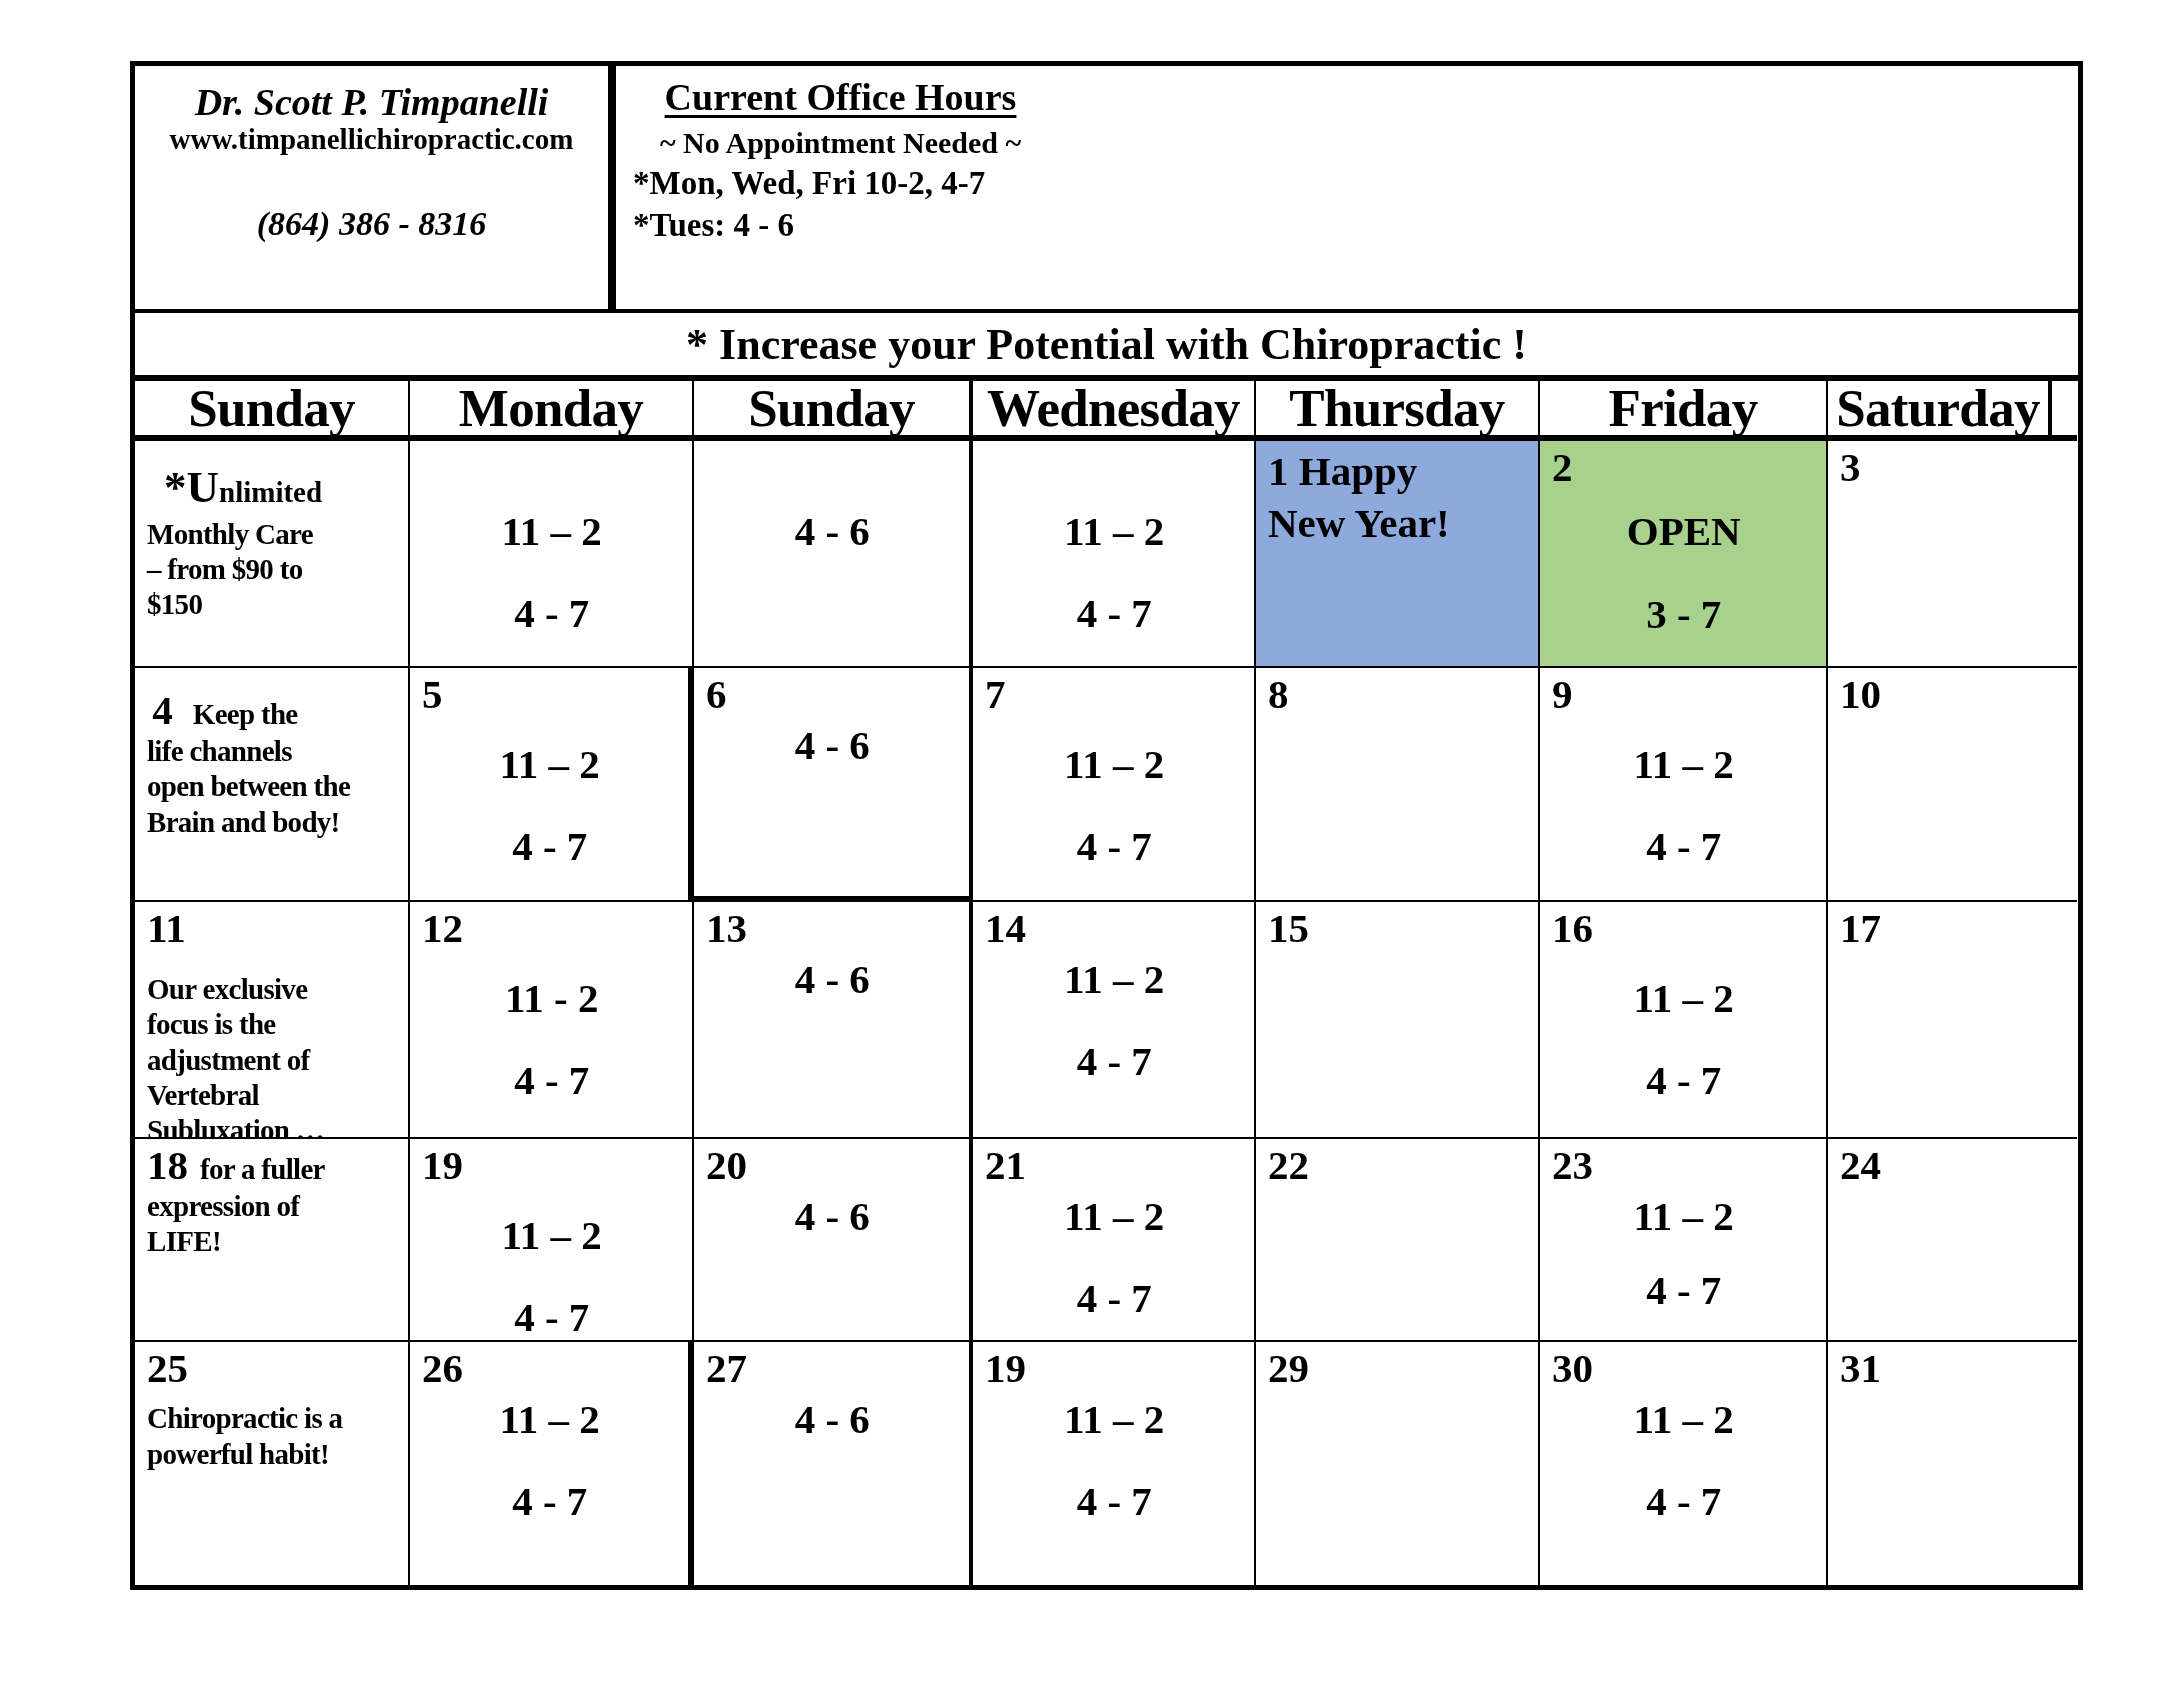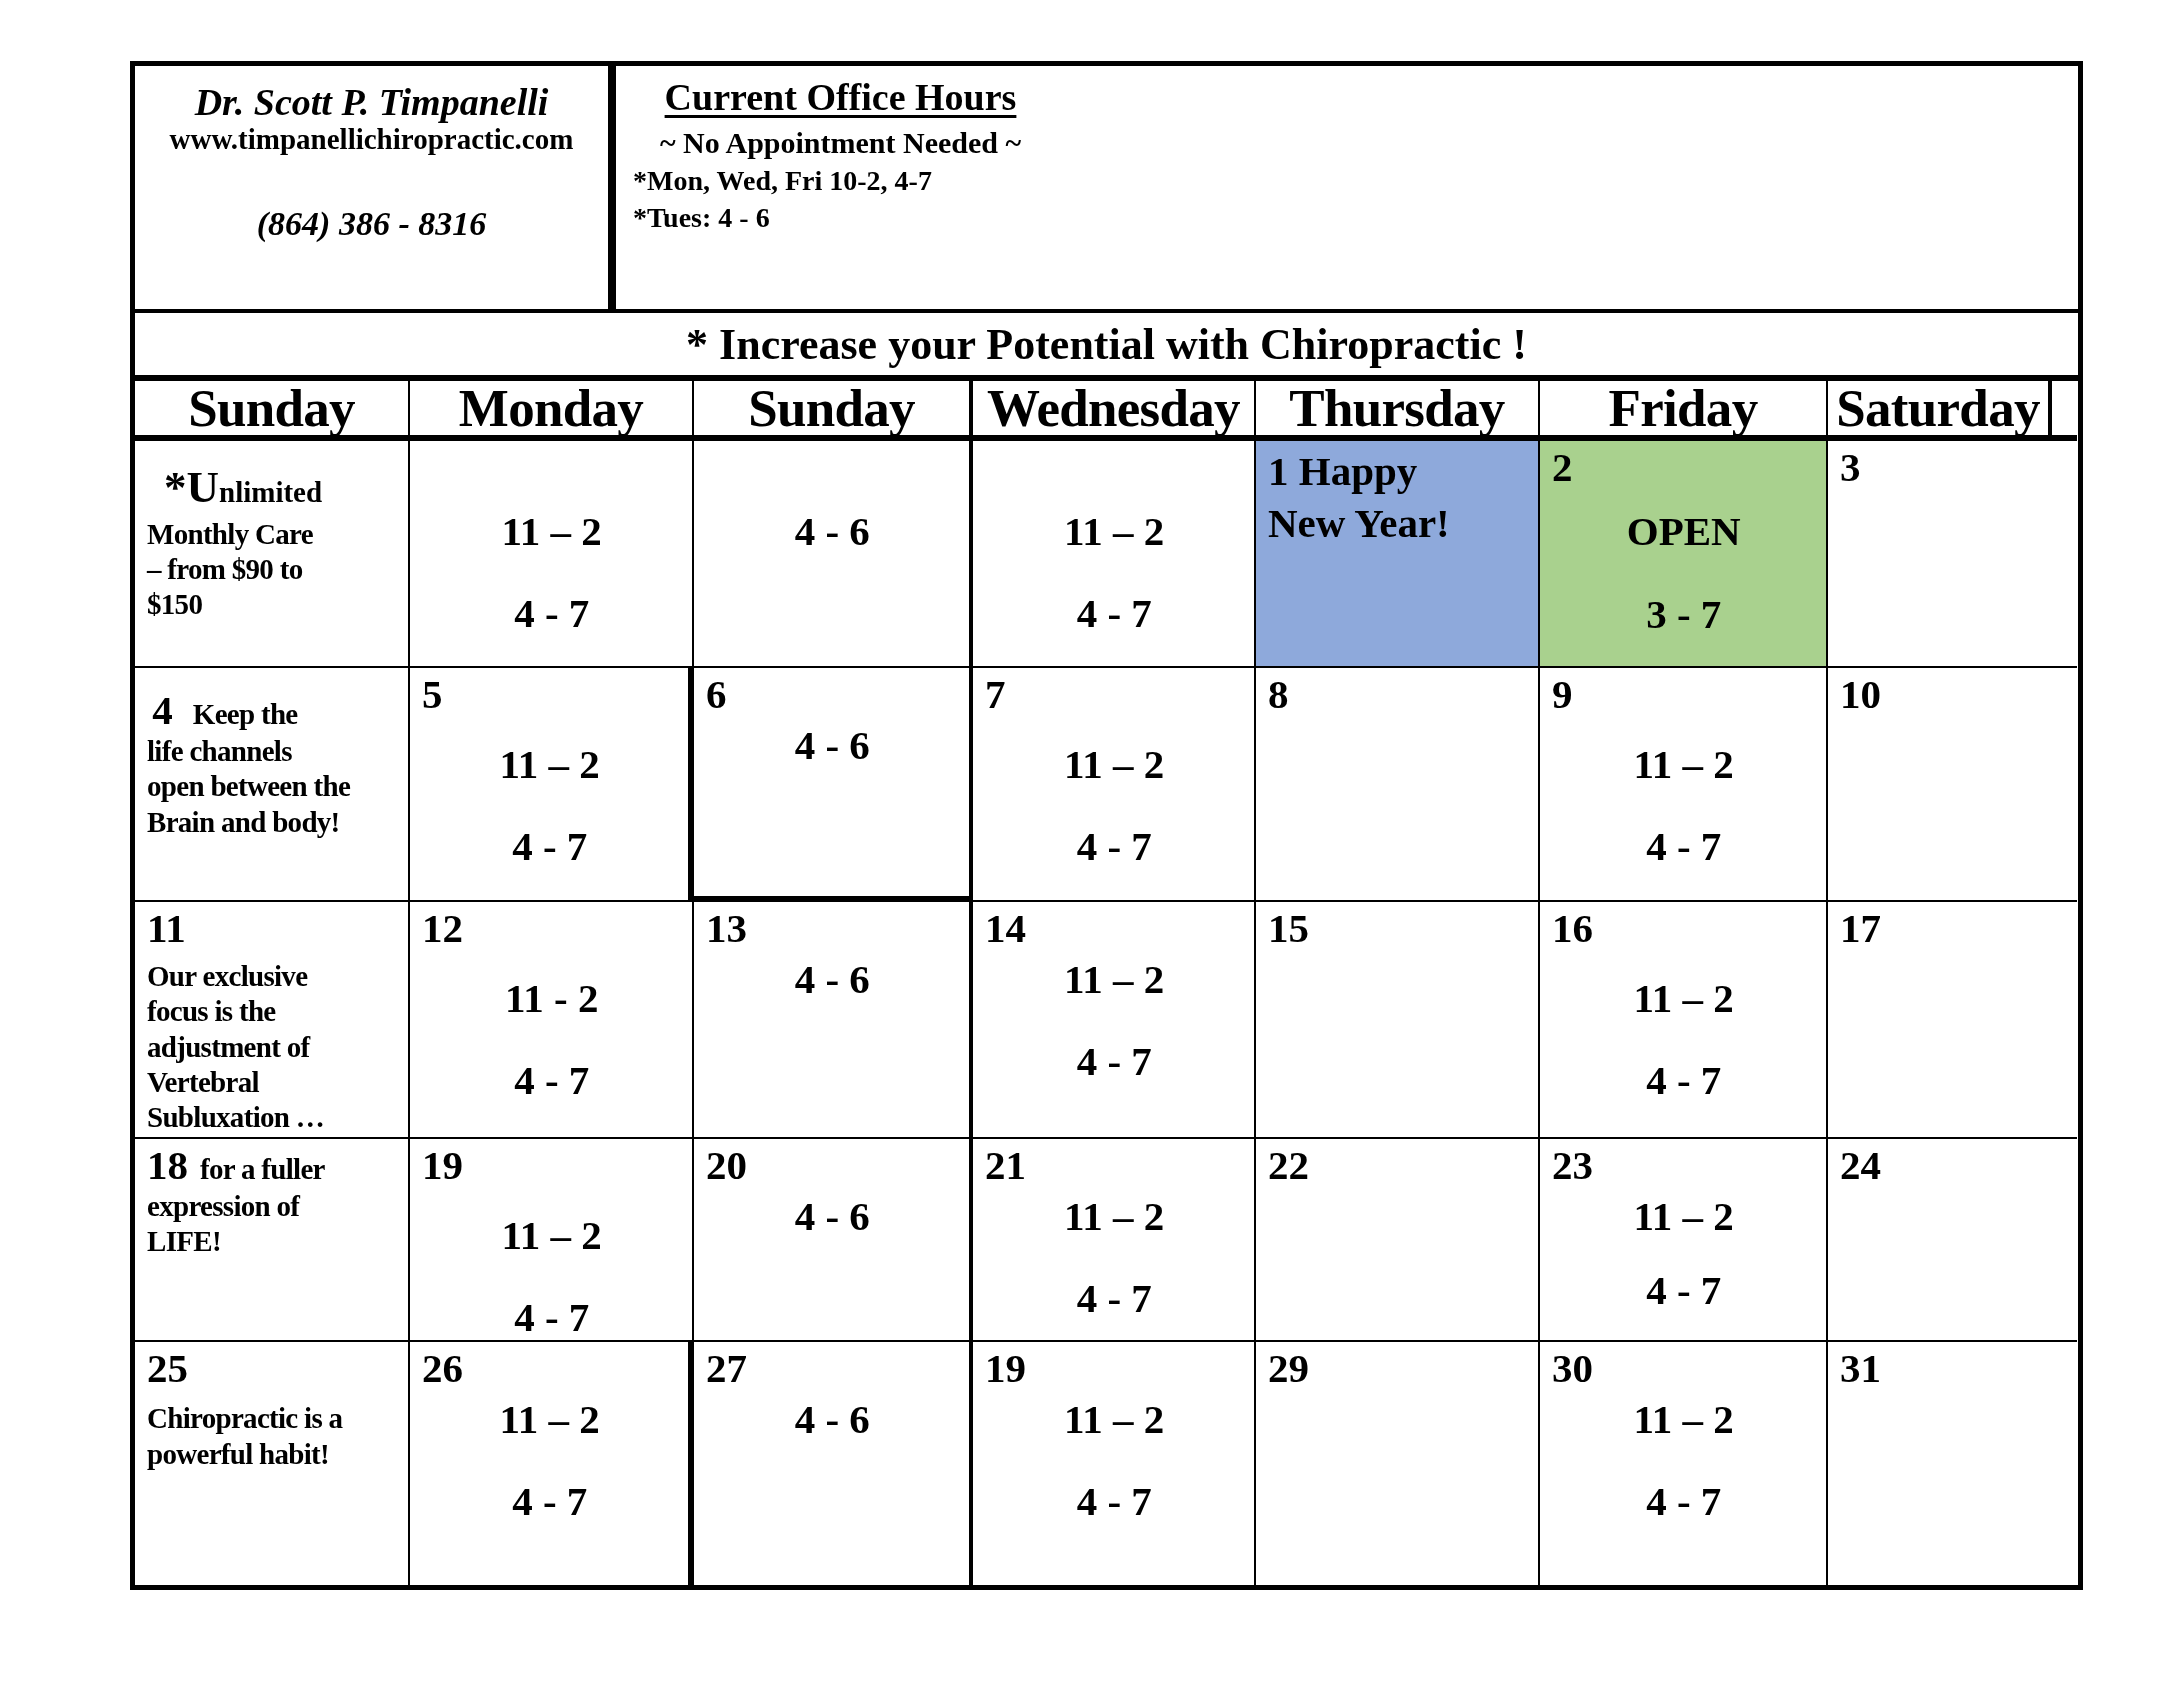--- a/index.html
+++ b/index.html
@@ -25,21 +25,21 @@
   .doctor-name { font-size:38px; font-weight:bold; font-style:italic; line-height:1.05; }
   .website     { font-size:29px; font-weight:bold; line-height:1.15; }
   .phone       { font-size:34px; font-weight:bold; font-style:italic; margin-top:49px; }
   .hb-center { flex:1; text-align:center; overflow:hidden; }
   .month-title { font-size:167px; line-height:167px; margin-top:8px; font-weight:400; letter-spacing:-1.3px; }
   .schedule-subtitle { font-size:44px; font-weight:bold; font-style:italic; margin-top:0px; }
   .hb-right { width:453px; border-left:4px solid #000; padding:9.3px 17px 0 17px; }
   .oh-title { font-size:38px; font-weight:bold; text-align:center;
               text-decoration:underline; text-decoration-thickness:3.3px; text-underline-offset:5.3px; }
   .oh-sub   { font-size:30px; font-weight:bold; text-align:center; margin-top:6.6px; }
-  .oh-line  { font-size:28px; font-weight:bold; text-align:left; margin-top:5.3px;font-family:Liberation Serif, serif; }
+  .oh-line  { font-size:33px; font-weight:bold; text-align:left; margin-top:5.3px;font-family:Liberation Serif, serif; }
 
   
   .banner {
     height:68px; border-bottom:6.6px solid #000;
     display:flex; align-items:center; justify-content:center;
     font-size:44px; font-weight:bold;
   }
 
   
   .grid {
@@ -184,21 +184,21 @@
         <div class="hour">11 – 2</div>
         <div class="hour">4 - 7</div>
       </div>
     </div>
     <div class="c sat">
       <div class="date">10</div>
     </div>
 
     <div class="c">
       <div class="date">11</div>
-      <div style="margin-top:7px;">
+      <div style="margin-top:20px;">
         <div class="nl">Our exclusive</div>
         <div class="nl">focus is the</div>
         <div class="nl">adjustment of</div>
         <div class="nl">Vertebral</div>
         <div class="nl">Subluxation …</div>
       </div>
     </div>
     <div class="c">
       <div class="date">12</div>
       <div class="hours">

